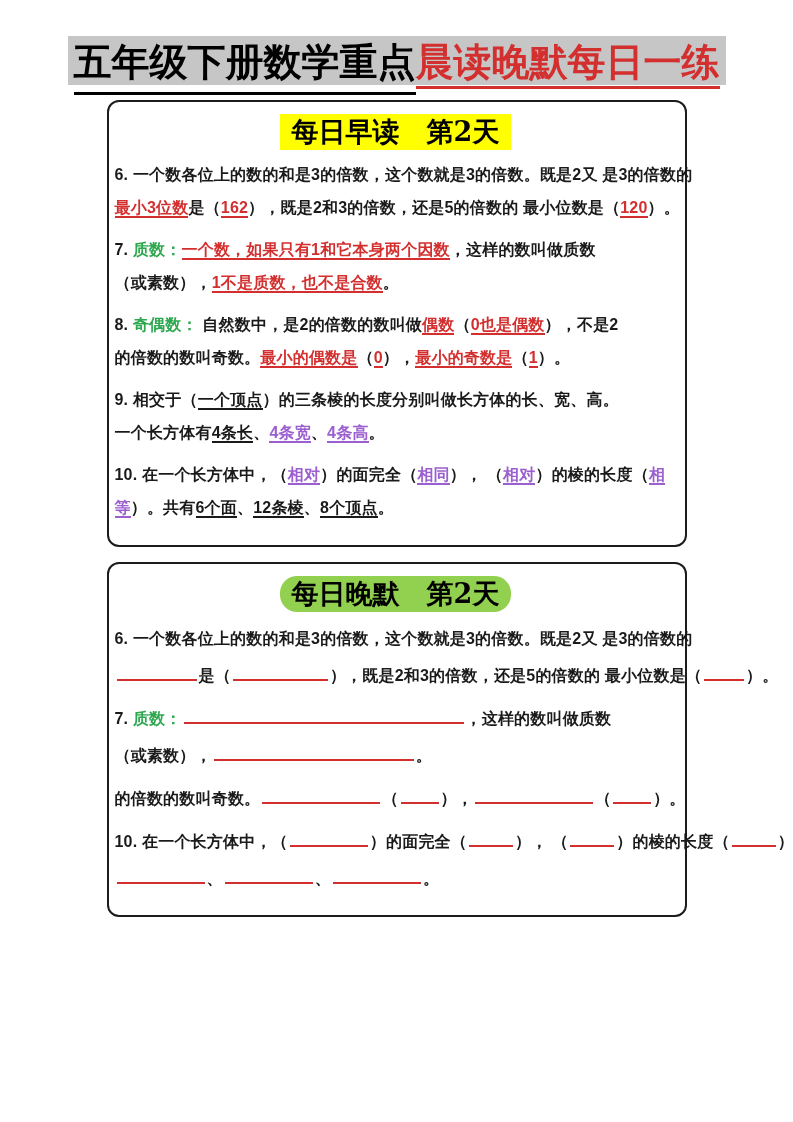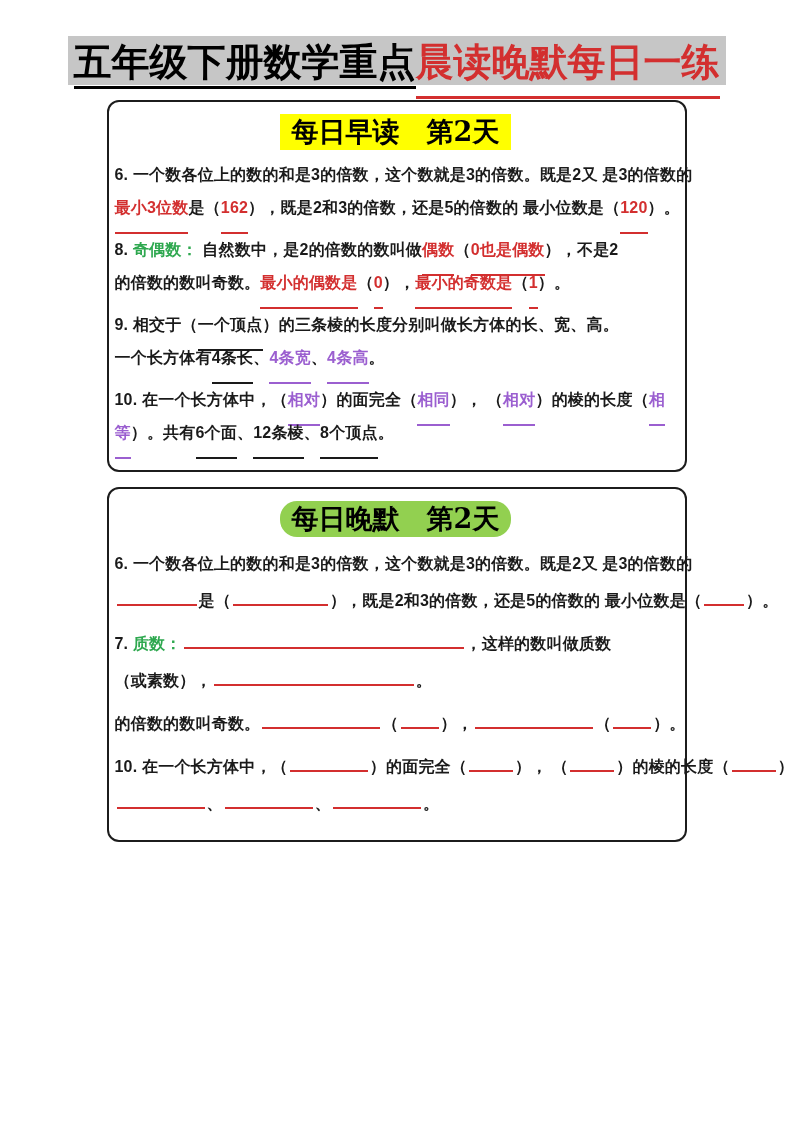--- a/index.html
+++ b/index.html
@@ -13,22 +13,22 @@
   .page-title {
     display: inline-block;
     background: var(--title-bg, #c6c6c6);
     font-family: "DejaVu Serif", "Liberation Serif", serif;
     font-weight: 700;
     font-size: 38px;
     line-height: 1.22;
     padding: 3px 6px 0 6px;
     white-space: nowrap;
   }
-  .page-title .black-part { color: #000; border-bottom: 3px solid #000; padding-bottom: 2px; }
-  .page-title .red-part   { color: var(--red, #d32f2f); border-bottom: 3px solid var(--red, #d32f2f); padding-bottom: 12px; }
+  .page-title .black-part { color: #000; border-bottom: 3px solid #000; padding-bottom: 8px; }
+  .page-title .red-part   { color: var(--red, #d32f2f); border-bottom: 3px solid var(--red, #d32f2f); padding-bottom: 2px; }
 
   .card {
     width: 580px;
     margin: 15px auto 0 auto;
     border: 2px solid #1c1c1c;
     border-radius: 12px;
     padding: 8px 8px 12px 6px;
     box-sizing: border-box;
     background: #fff;
   }
@@ -54,21 +54,21 @@
     font-weight: 600;
     color: #1a1a1a;
     letter-spacing: 0.2px;
   }
   .card-evening .line { line-height: 37px; }
   .card-evening .item { margin-bottom: 6px; }
 
   .seg.c-red    { color: var(--red, #d32f2f); }
   .seg.c-green  { color: var(--green, #2ea84f); }
   .seg.c-purple { color: var(--purple, #9b5fd0); }
-  .seg.u { border-bottom: 2px solid currentColor; padding-bottom: 16px; }
+  .seg.u { border-bottom: 2px solid currentColor; padding-bottom: 0; }
 
   .blank {
     display: inline-block;
     height: 0.95em;
     border-bottom: 2.5px solid var(--red, #d32f2f);
     margin: 0 2px;
   }
 </style>
 </head>
 <body>
@@ -78,20 +78,24 @@
 </div>
 
 <div class="card card-morning">
   <div class="card-header-row">
     <span class="card-header">每日早读　第2天</span>
   </div>
   <div>
       <div class="item">
         <div class="line"><span class="seg">6. 一个数各位上的数的和是3的倍数，这个数就是3的倍数。既是2又 是3的倍数的</span></div>
         <div class="line"><span class="seg c-red u">最小3位数</span><span class="seg">是（</span><span class="seg c-red u">162</span><span class="seg">），既是2和3的倍数，还是5的倍数的 最小位数是（</span><span class="seg c-red u">120</span><span class="seg">）。</span></div>
+      </div>
+      <div class="item">
+        <div class="line"><span class="seg">7. </span><span class="seg c-green">质数：</span><span class="seg c-red u">一个数，如果只有1和它本身两个因数</span><span class="seg">，这样的数叫做质数</span></div>
+        <div class="line"><span class="seg">（或素数），</span><span class="seg c-red u">1不是质数，也不是合数</span><span class="seg">。</span></div>
       </div>
       <div class="item">
         <div class="line"><span class="seg">8. </span><span class="seg c-green">奇偶数：</span><span class="seg"> 自然数中，是2的倍数的数叫做</span><span class="seg c-red u">偶数</span><span class="seg">（</span><span class="seg c-red u">0也是偶数</span><span class="seg">），不是2</span></div>
         <div class="line"><span class="seg">的倍数的数叫奇数。</span><span class="seg c-red u">最小的偶数是</span><span class="seg">（</span><span class="seg c-red u">0</span><span class="seg">），</span><span class="seg c-red u">最小的奇数是</span><span class="seg">（</span><span class="seg c-red u">1</span><span class="seg">）。</span></div>
       </div>
       <div class="item">
         <div class="line"><span class="seg">9. 相交于（</span><span class="seg u">一个顶点</span><span class="seg">）的三条棱的长度分别叫做长方体的长、宽、高。</span></div>
         <div class="line"><span class="seg">一个长方体有</span><span class="seg u">4条长</span><span class="seg">、</span><span class="seg c-purple u">4条宽</span><span class="seg">、</span><span class="seg c-purple u">4条高</span><span class="seg">。</span></div>
       </div>
       <div class="item">

